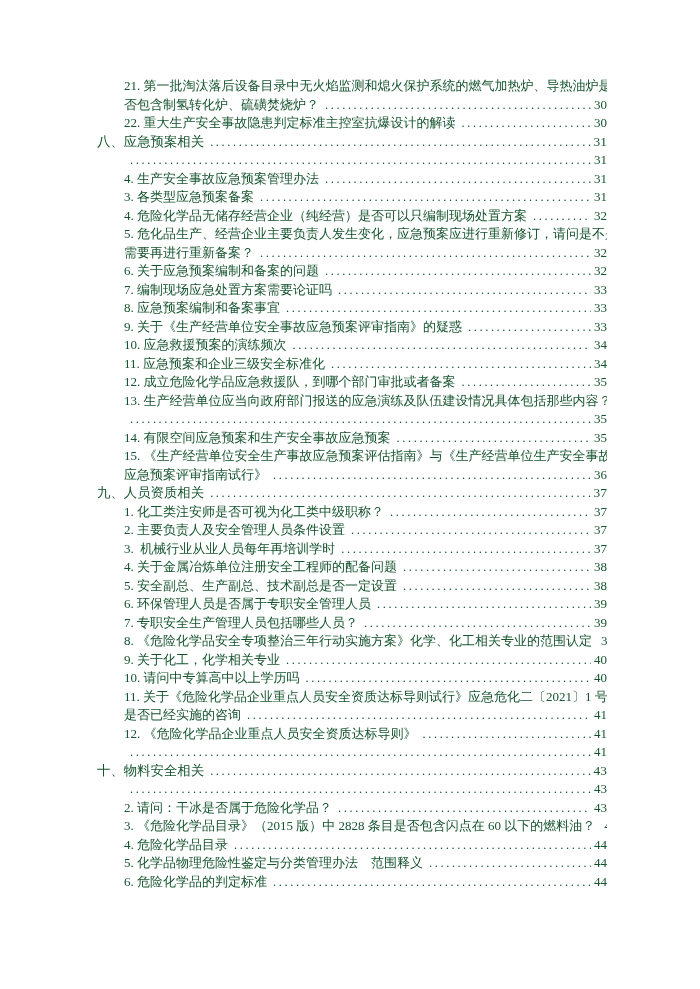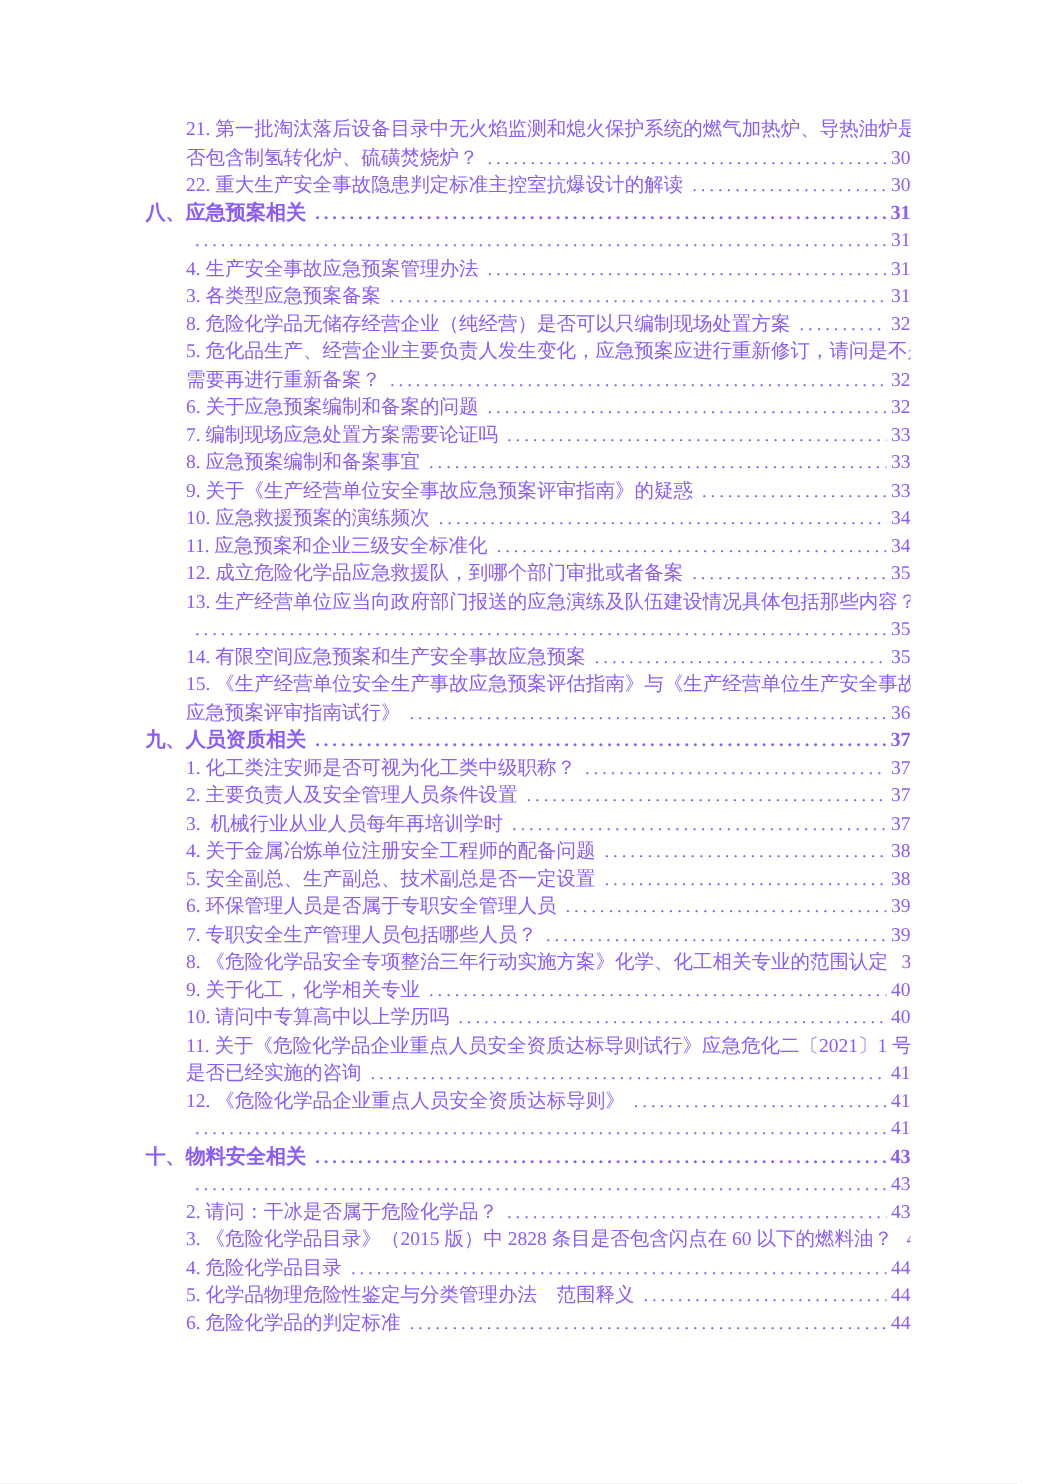--- a/index.html
+++ b/index.html
@@ -5,34 +5,34 @@
   html, body { margin: 0; padding: 0; background: #e8e8e8; }
   .page {
     position: relative;
     width: 700px;
     height: 989px;
     margin: 0 auto;
     background: #ffffff;
     box-sizing: border-box;
     padding: 77px 93px 0 97px;
     font-family: "Liberation Serif", "DejaVu Serif", serif;
-    color: #8b5cf6;
+    color: #14532d;
     overflow: hidden;
   }
   .toc-list { width: 100%; }
   .row {
     display: flex;
     align-items: baseline;
     line-height: 18.5px;
     height: 18.5px;
     font-size: 13px;
     overflow: hidden;
   }
   .row.item, .row.cont { padding-left: 27px; }
-  .row.section { font-weight: bold; font-size: 13.4px; }
+  .row.section { font-weight: normal; font-size: 13.4px; }
   .txt { white-space: pre; flex: 0 0 auto; }
   .dots {
     flex: 1 1 auto;
     min-width: 0;
     overflow: hidden;
     white-space: nowrap;
     letter-spacing: 2.6px;
     margin-left: 6px;
     margin-right: 2px;
     font-size: 12.5px;
@@ -70,21 +70,21 @@
         <span class="txt">4. 生产安全事故应急预案管理办法</span>
         <span class="dots">................................................................................................................................................................</span>
         <span class="pg">31</span>
       </div>
       <div class="row item">
         <span class="txt">3. 各类型应急预案备案</span>
         <span class="dots">................................................................................................................................................................</span>
         <span class="pg">31</span>
       </div>
       <div class="row item">
-        <span class="txt">8. 危险化学品无储存经营企业（纯经营）是否可以只编制现场处置方案</span>
+        <span class="txt">4. 危险化学品无储存经营企业（纯经营）是否可以只编制现场处置方案</span>
         <span class="dots">................................................................................................................................................................</span>
         <span class="pg">32</span>
       </div>
       <div class="row item">
         <span class="txt">5. 危化品生产、经营企业主要负责人发生变化，应急预案应进行重新修订，请问是不是</span>
       </div>
       <div class="row cont">
         <span class="txt">需要再进行重新备案？</span>
         <span class="dots">................................................................................................................................................................</span>
         <span class="pg">32</span>

